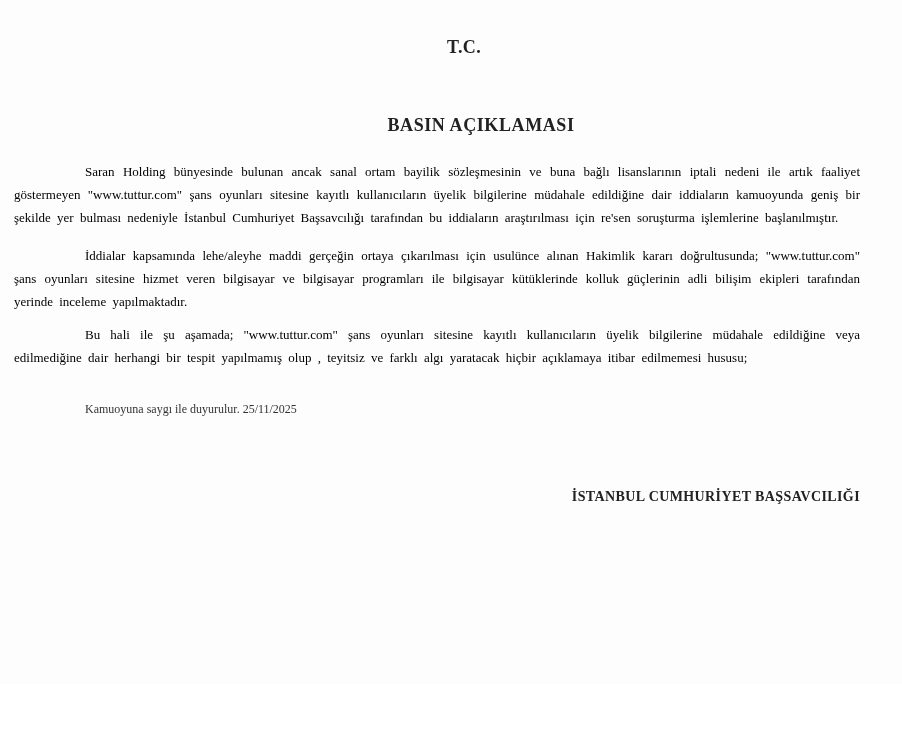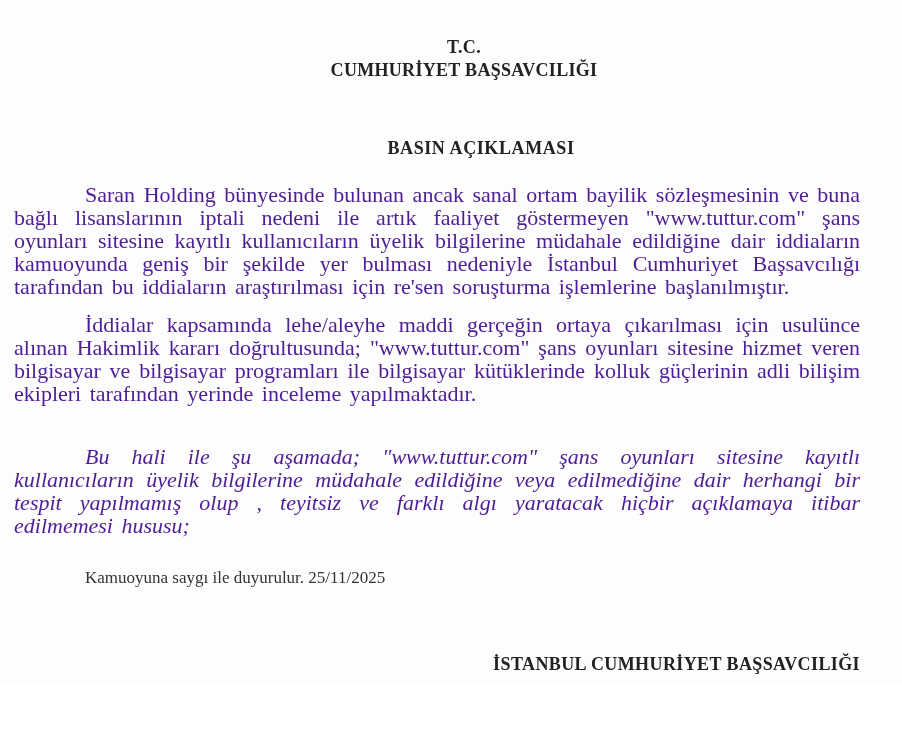--- a/index.html
+++ b/index.html
@@ -37,55 +37,54 @@
     font-size: 18px;
     line-height: 23px;
     letter-spacing: 0.6px;
     margin-top: 55px;
   }
   .para {
     margin: 0;
     margin-top: 23px;
     text-align: justify;
     text-indent: 71px;
-    font-size: 22px;
+    font-size: 13px;
     line-height: 23px;
     word-spacing: 3px;
-    color: #4c1d95;
+    color: #000000;
   }
   .para.p2 { margin-top: 15px; }
-  .para.p3 { margin-top: 40px; font-style: italic; }
+  .para.p3 { margin-top: 10px; }
   .closing {
     margin: 0;
     margin-top: 29px;
     text-indent: 71px;
-    font-size: 17px;
+    font-size: 12px;
     line-height: 23px;
     color: #333;
   }
   .signature {
     margin: 0;
     margin-top: 64px;
     text-align: right;
     font-weight: bold;
     color: #222;
-    font-size: 18px;
+    font-size: 14px;
     line-height: 23px;
     letter-spacing: 0.4px;
   }
 </style>
 </head>
 <body>
 
 <div class="page">
   <div class="content">
 
     <div class="header-block">
       <div>T.C.</div>
-      <div>CUMHURİYET BAŞSAVCILIĞI</div>
     </div>
 
     <div class="doc-title">BASIN AÇIKLAMASI</div>
 
     <p class="para p1">Saran Holding bünyesinde bulunan ancak sanal ortam bayilik sözleşmesinin ve buna bağlı lisanslarının iptali nedeni ile artık faaliyet göstermeyen "www.tuttur.com" şans oyunları sitesine kayıtlı kullanıcıların üyelik bilgilerine müdahale edildiğine dair iddiaların kamuoyunda geniş bir şekilde yer bulması nedeniyle İstanbul Cumhuriyet Başsavcılığı tarafından bu iddiaların araştırılması için re'sen soruşturma işlemlerine başlanılmıştır.</p>
     <p class="para p2">İddialar kapsamında lehe/aleyhe maddi gerçeğin ortaya çıkarılması için usulünce alınan Hakimlik kararı doğrultusunda; "www.tuttur.com"  şans oyunları sitesine hizmet veren bilgisayar ve bilgisayar programları ile bilgisayar kütüklerinde kolluk güçlerinin adli bilişim ekipleri tarafından yerinde inceleme yapılmaktadır.</p>
     <p class="para p3">Bu hali ile şu aşamada;  "www.tuttur.com" şans oyunları sitesine kayıtlı kullanıcıların üyelik bilgilerine müdahale edildiğine veya edilmediğine dair herhangi bir tespit yapılmamış olup , teyitsiz ve farklı algı yaratacak hiçbir açıklamaya itibar edilmemesi hususu;</p>
 
     <p class="closing">Kamuoyuna saygı ile duyurulur. 25/11/2025</p>
 

